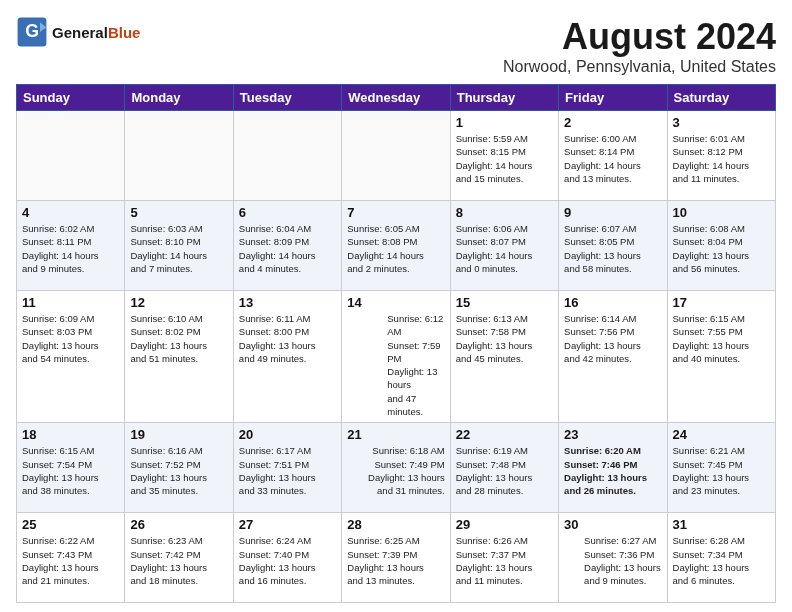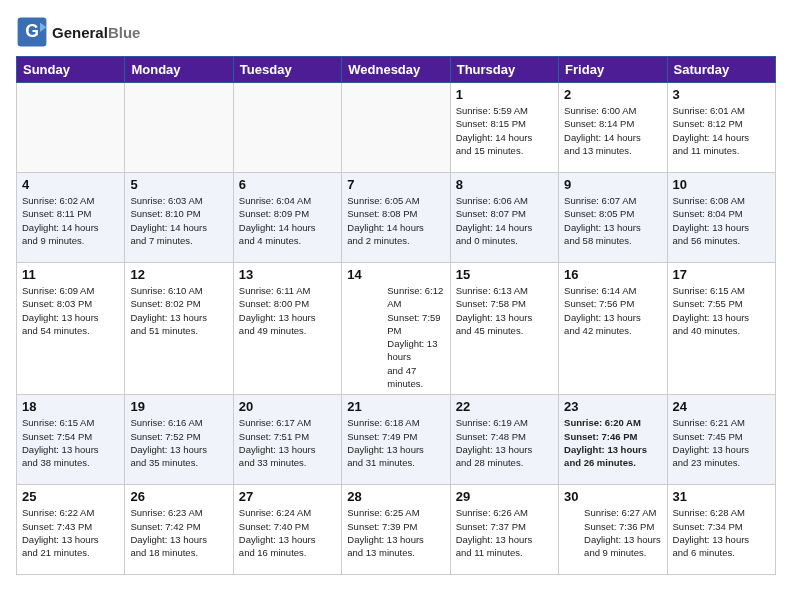--- a/index.html
+++ b/index.html
@@ -83,22 +83,26 @@
 <body>
 
 <div class="header">
   <div class="logo">
     <svg class="logo-icon" viewBox="0 0 40 40">
       <rect x="2" y="2" width="36" height="36" rx="4" fill="#3a6fb5"></rect>
       <text x="20" y="26" font-size="22" font-weight="bold" fill="white" text-anchor="middle" font-family="Arial">G</text>
       <polygon points="30,8 38,14 30,20" fill="#7ab3e0"></polygon>
     </svg>
     <div>
-      <div style="font-size:15px;font-weight:bold;color:#1a1a1a;">General<span style="color:#737373;">Blue</span></div>
+      <div style="font-size:15px;font-weight:bold;color:#1a1a1a;">General<span style="color:#c2410c;">Blue</span></div>
     </div>
+  </div>
+  <div class="title-block">
+    <div class="month-year">August 2024</div>
+    <div class="location">Norwood, Pennsylvania, United States</div>
   </div>
 </div>
 
 <table class="calendar">
   <thead>
     <tr>
     <th>Sunday</th>
         <th>Monday</th>
         <th>Tuesday</th>
         <th>Wednesday</th>
@@ -254,21 +258,21 @@
         </td>
         <td class="alt-row">
           <div class="day-num">20</div>
           <div class="day-info" style="white-space: pre-line;">Sunrise: 6:17 AM
 Sunset: 7:51 PM
 Daylight: 13 hours
 and 33 minutes.</div>
         </td>
         <td class="alt-row">
           <div class="day-num">21</div>
-          <div class="day-info" style="white-space: pre-line;">Sunrise: 6:18 AM
+          <div class="day-info" style="white-space: pre-line; text-align: right;">Sunrise: 6:18 AM
 Sunset: 7:49 PM
 Daylight: 13 hours
 and 31 minutes.</div>
         </td>
         <td class="alt-row">
           <div class="day-num">22</div>
           <div class="day-info" style="white-space: pre-line;">Sunrise: 6:19 AM
 Sunset: 7:48 PM
 Daylight: 13 hours
 and 28 minutes.</div>

